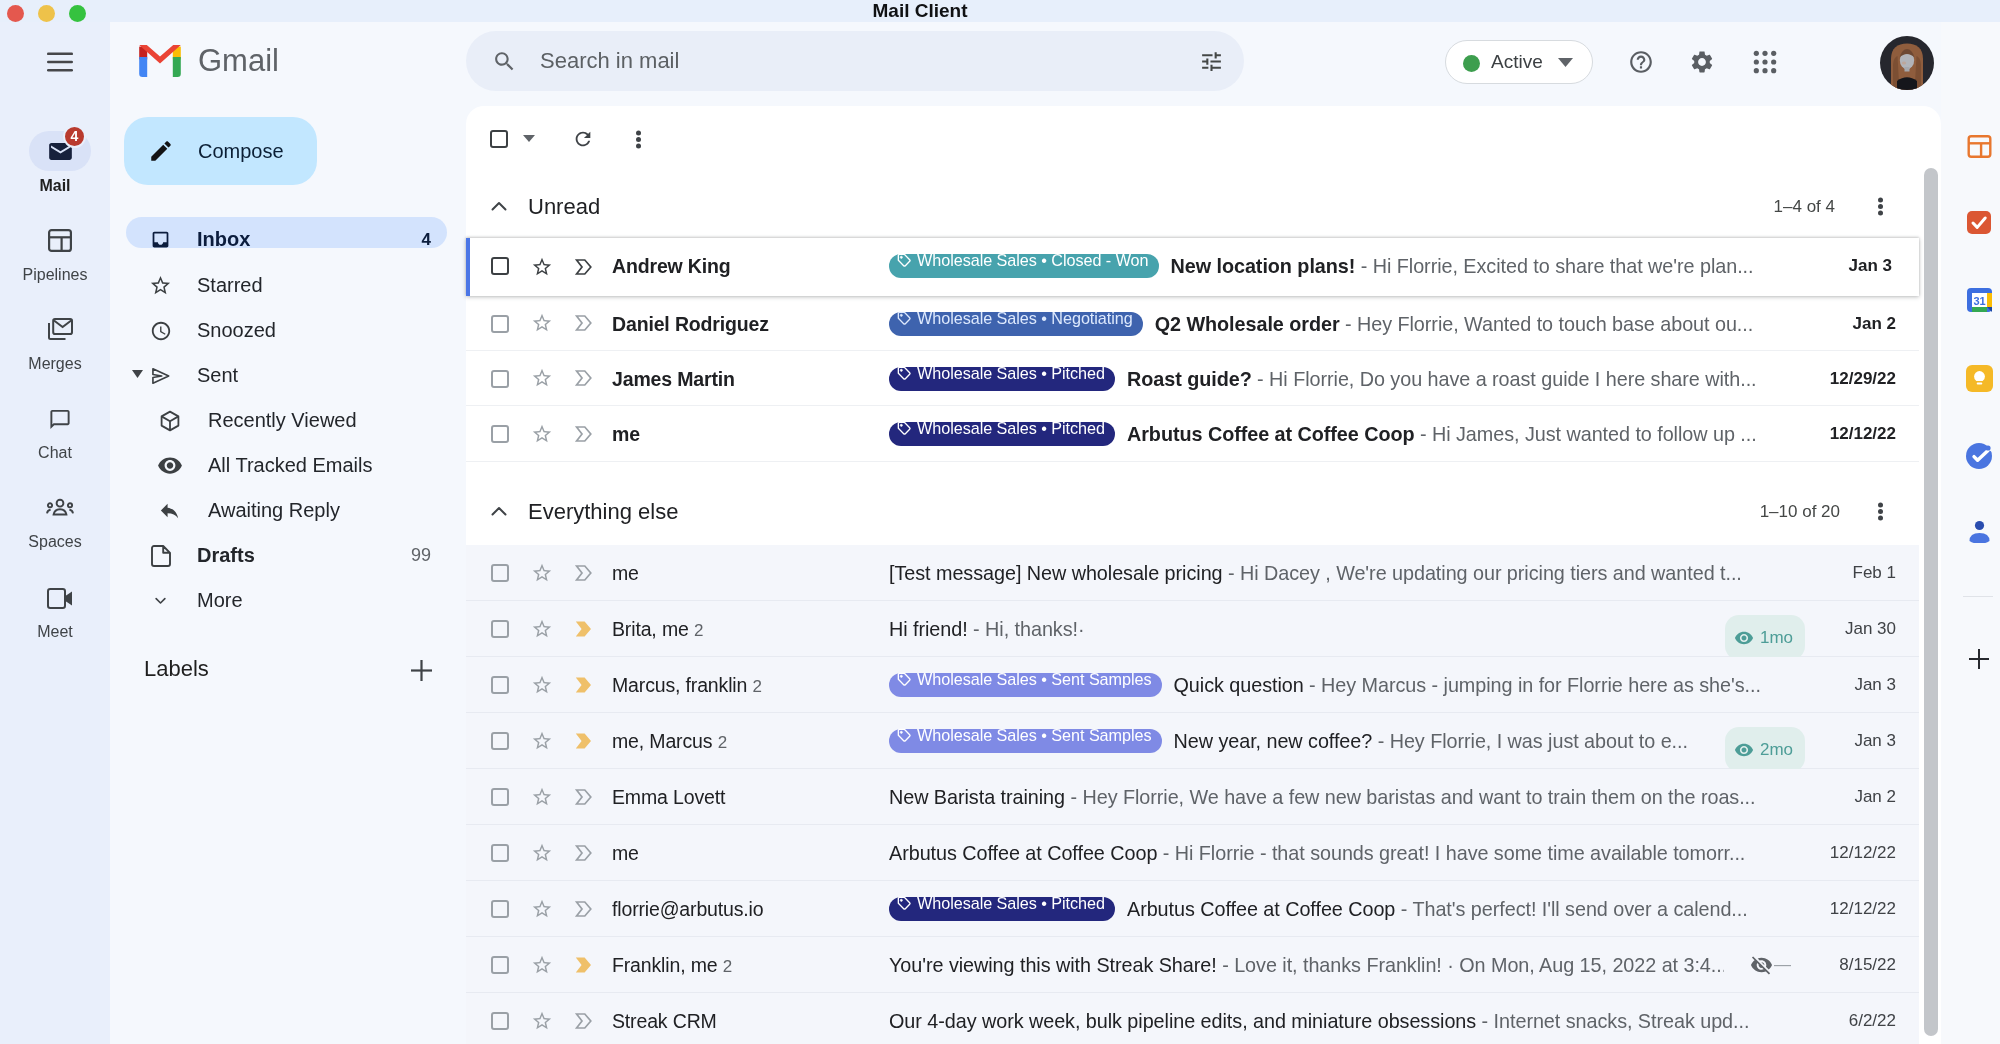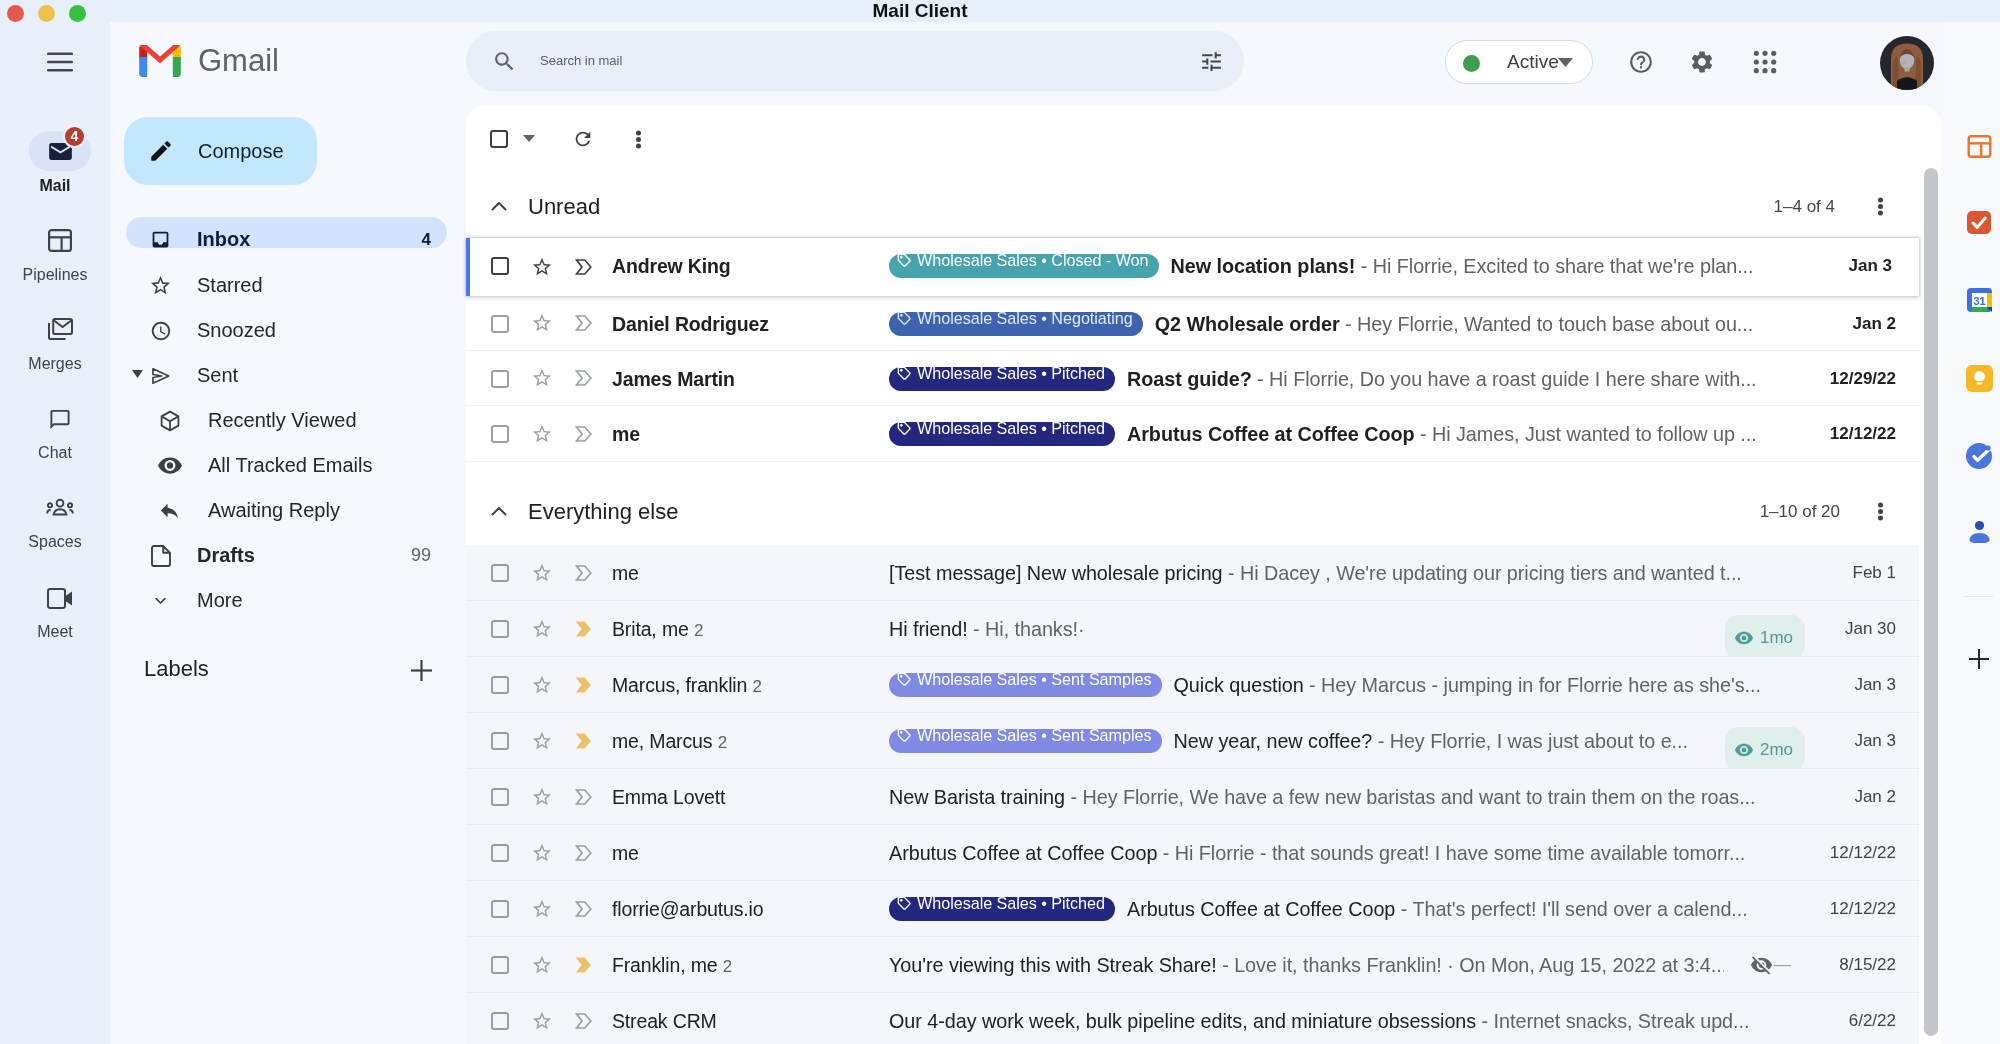--- a/index.html
+++ b/index.html
@@ -24,23 +24,23 @@
 .navrow .txt.ind { left:82px; }
 .navrow .cnt { position:absolute; right:16px; font-size:17px; line-height:45px; color:#5f6368; }
 #inboxrow { background:#d3e3fd; }
 #inboxrow .txt { font-weight:bold; color:#0c1d3d; }
 #inboxrow .cnt { font-weight:bold; color:#0c1d3d; font-size:17px; }
 .bold { font-weight:bold; }
 #labels-h { position:absolute; left:144px; top:656px; font-size:22px; color:#1f1f1f; }
 
 
 #searchbar { position:absolute; left:466px; top:31px; width:778px; height:60px; background:#e9eef8; border-radius:30px; }
-#searchtxt { position:absolute; left:540px; top:31px; line-height:60px; font-size:13px; color:#5c6064; }
+#searchtxt { position:absolute; left:540px; top:31px; line-height:60px; font-size:22px; color:#5c6064; }
 #activepill { position:absolute; left:1445px; top:40px; width:148px; height:44px; background:#fff; border:1.5px solid #d7dbdf; border-radius:22px; }
-#activetxt { position:absolute; left:45px; top:0; line-height:41px; font-size:19px; font-weight:500; color:#3c4043;margin-left:16px; }
+#activetxt { position:absolute; left:45px; top:0; line-height:41px; font-size:19px; font-weight:500; color:#3c4043; }
 
 
 #card { position:absolute; left:466px; top:106px; width:1475px; height:938px; background:#fff; border-radius:18px 18px 0 0; }
 
 
 .row { position:absolute; left:466px; width:1453px; height:56px; background:#fff; }
 .row.read { background:#f4f6fb; border-bottom:1px solid #e7eaf1; }
 .row.unread { border-bottom:1px solid #eef0f3; }
 .cbx { position:absolute; left:25px; top:19px; width:18px; height:18px; border:2px solid #9aa0a6; border-radius:3px; }
 .cbx.dark { border-color:#3c4043; }

